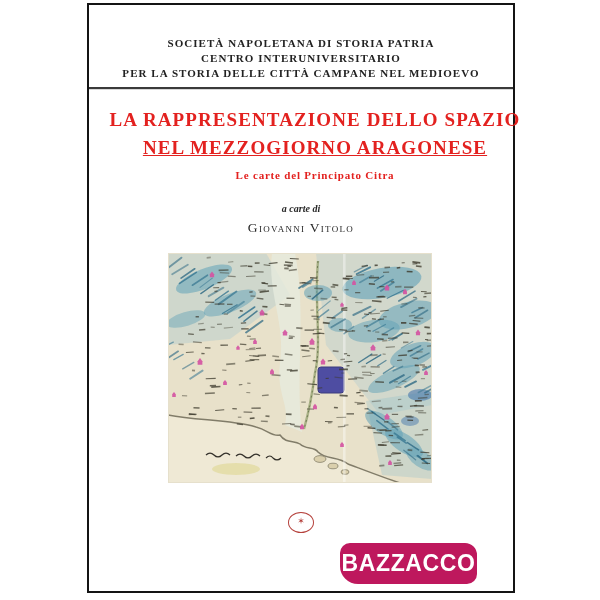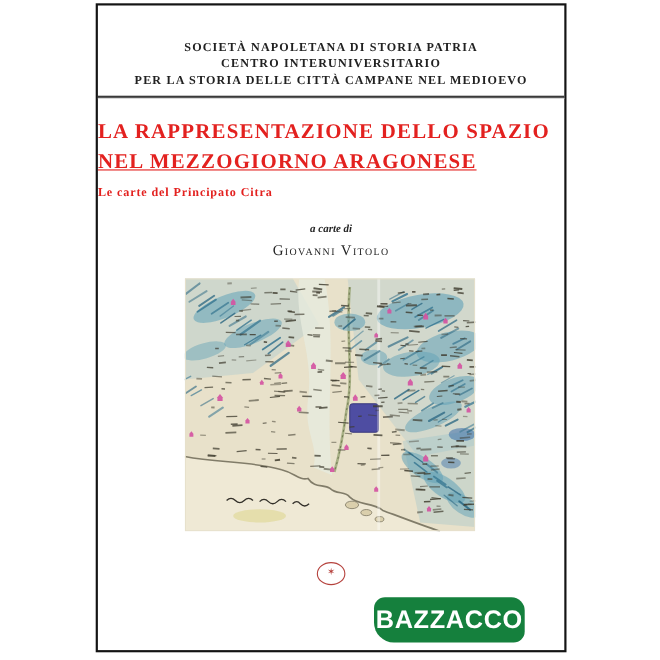--- a/index.html
+++ b/index.html
@@ -8,21 +8,21 @@
   .cover{position:absolute;left:87px;top:3px;width:424px;height:586px;
          border:2px solid #141414;background:#ffffff;}
   .cover-inner{position:absolute;left:0;top:0;width:100%;height:100%;}
 
   .institution{position:absolute;top:31px;left:0;width:100%;text-align:center;
                font-size:11px;font-weight:700;color:#222222;line-height:15px;
                letter-spacing:1.05px;}
   .divider{position:absolute;top:82px;left:0;width:100%;height:3px;
            border-top:2px solid #3a3a3a;border-bottom:1px solid #d8d8d8;box-sizing:border-box;}
 
-  .title-block{position:absolute;top:101px;left:0;width:100%;}
+  .title-block{position:absolute;top:101px;left:14px;width:100%;text-align:center;}
   .title-line{font-size:19px;font-weight:700;letter-spacing:1.1px;line-height:28px;}
   .subtitle-line{font-size:11px;font-weight:700;letter-spacing:0.8px;line-height:27px;}
 
   .editor-block{position:absolute;top:197px;left:0;width:100%;text-align:center;color:#262626;}
   .editor-prefix{font-size:10px;font-weight:700;font-style:italic;line-height:13px;}
   .editor-name{font-size:13.5px;font-variant:small-caps;letter-spacing:1.3px;line-height:19px;margin-top:3px;}
 
   .map-wrap{position:absolute;left:79px;top:248px;width:264px;height:230px;}
   .map-wrap svg{display:block;filter:blur(0.4px) saturate(1.05);}
 
@@ -514,14 +514,14 @@
         </svg>
       </div>
 
       <div class="publisher-block">
         <div class="emblem" id="emblem" style="color: rgb(181, 65, 60); border-color: rgb(181, 65, 60);">✶</div>
       </div>
 
     </div>
   </div>
 
-  <div class="badge" id="badge" style="background: #15803d;">BAZZACCO</div>
+  <div class="badge" id="badge" style="background: #be185d;">BAZZACCO</div>
 </div>
 
 </body></html>

